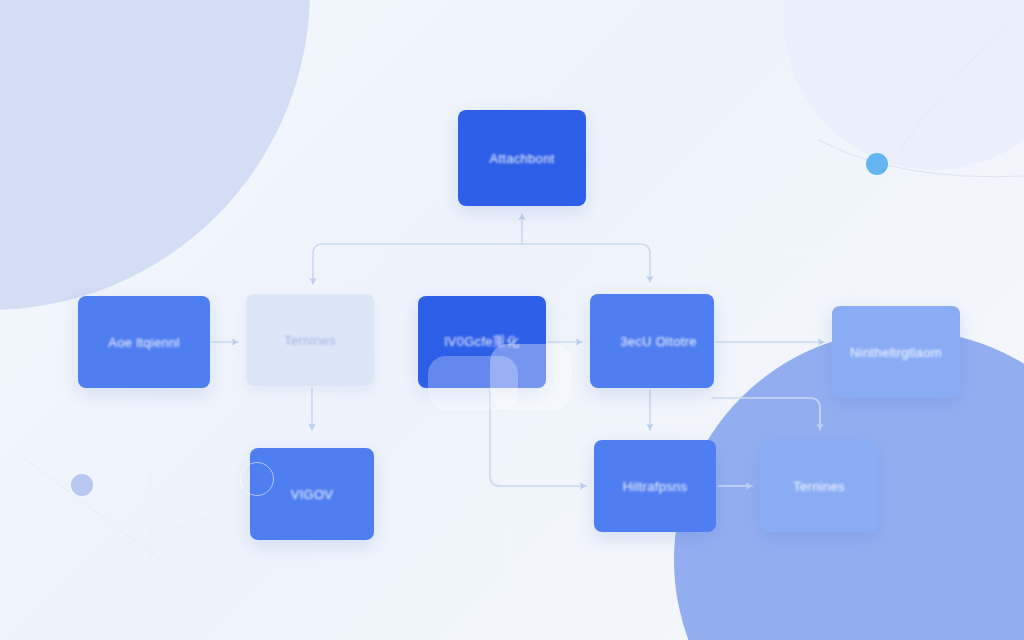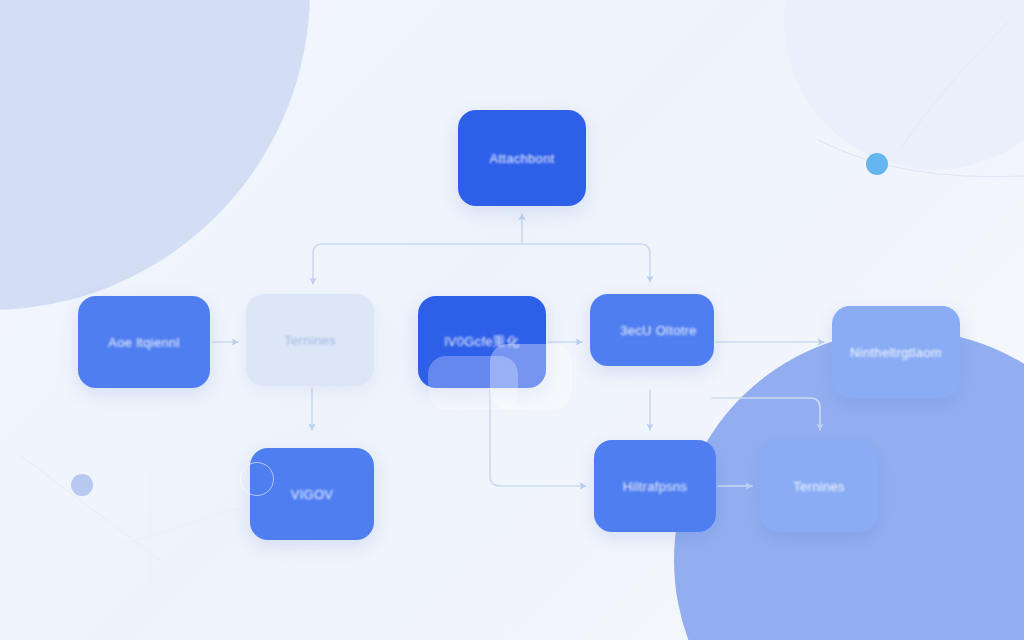--- a/index.html
+++ b/index.html
@@ -51,21 +51,21 @@
 
   
   #edges { position: absolute; inset: 0; pointer-events: none; }
 
   
   .node {
     position: absolute;
     display: flex;
     align-items: center;
     justify-content: center;
-    border-radius: 18px;
+    border-radius: 8px;
     color: #ffffff;
     font-size: 13px;
     letter-spacing: .3px;
     text-align: left;
     padding: 4px 10px;
     filter: blur(.35px);
     box-shadow: 0 6px 18px rgba(70,105,200,.16);
   }
   .node-label {
     filter: blur(.9px);
@@ -169,21 +169,21 @@
   <div class="node tone-pale" id="node-pale" style="left:246px; top:294px; width:128px; height:92px;">
     <span class="node-label">Ternines</span>
   </div>
 
   <div class="node tone-accent" id="node-focus" style="left:418px; top:296px; width:128px; height:92px;">
     <span class="node-label">lV0Gcfe重化</span>
     <span class="node-overlay" id="overlay-a"></span>
     <span class="node-overlay" id="overlay-b"></span>
   </div>
 
-  <div class="node tone-primary" id="node-mid" style="left:590px; top:294px; width:124px; height:72px;padding-left:23px;">
+  <div class="node tone-primary" id="node-mid" style="left:590px; top:294px; width:124px; height:94px;padding-left:23px;">
     <span class="node-label">3ecU Oltotre</span>
   </div>
 
   <div class="node tone-soft" id="node-right" style="left:832px; top:294px; width:128px; height:92px;margin-top:12px;">
     <span class="node-label">Nintheltrgtlaom</span>
   </div>
 
   <div class="node tone-primary" id="node-low1" style="left:250px; top:440px; width:124px; height:92px;margin-top:8px;">
     <span class="node-label">VIGOV</span>
   </div>

